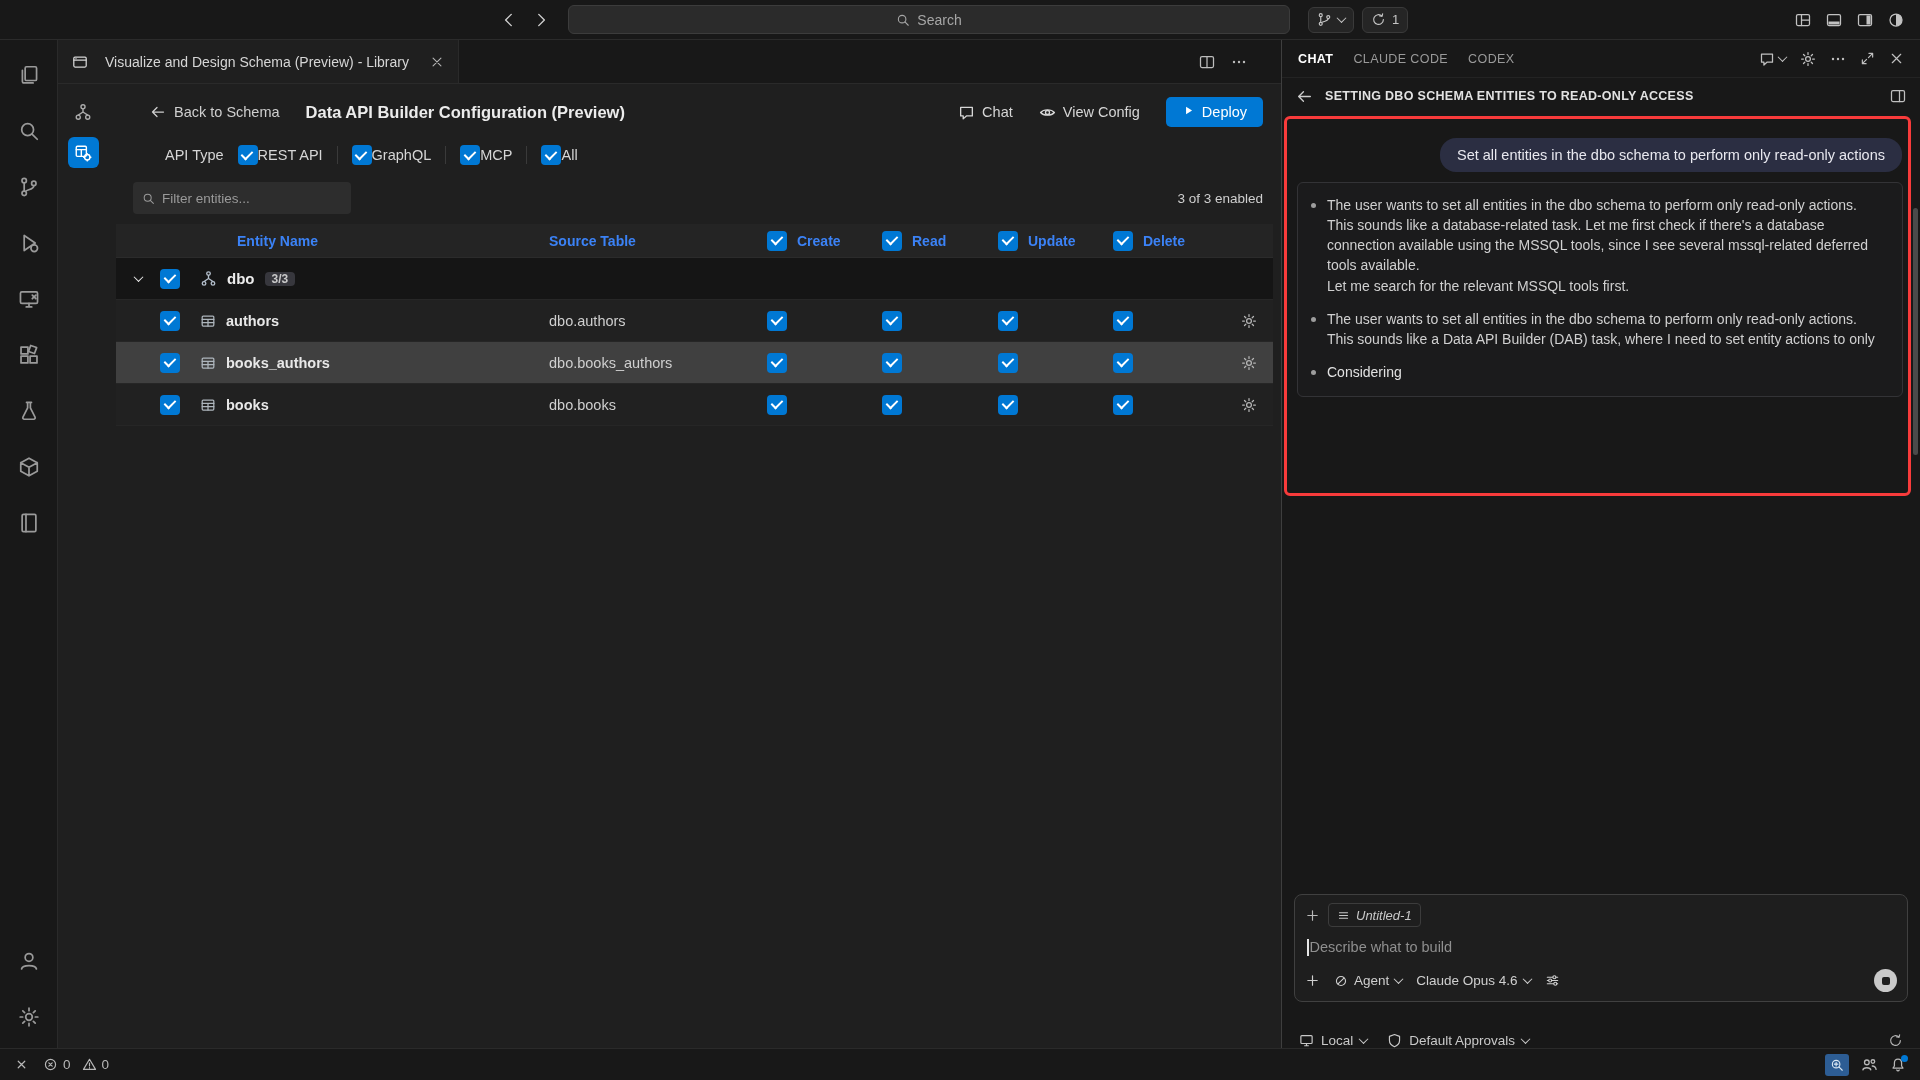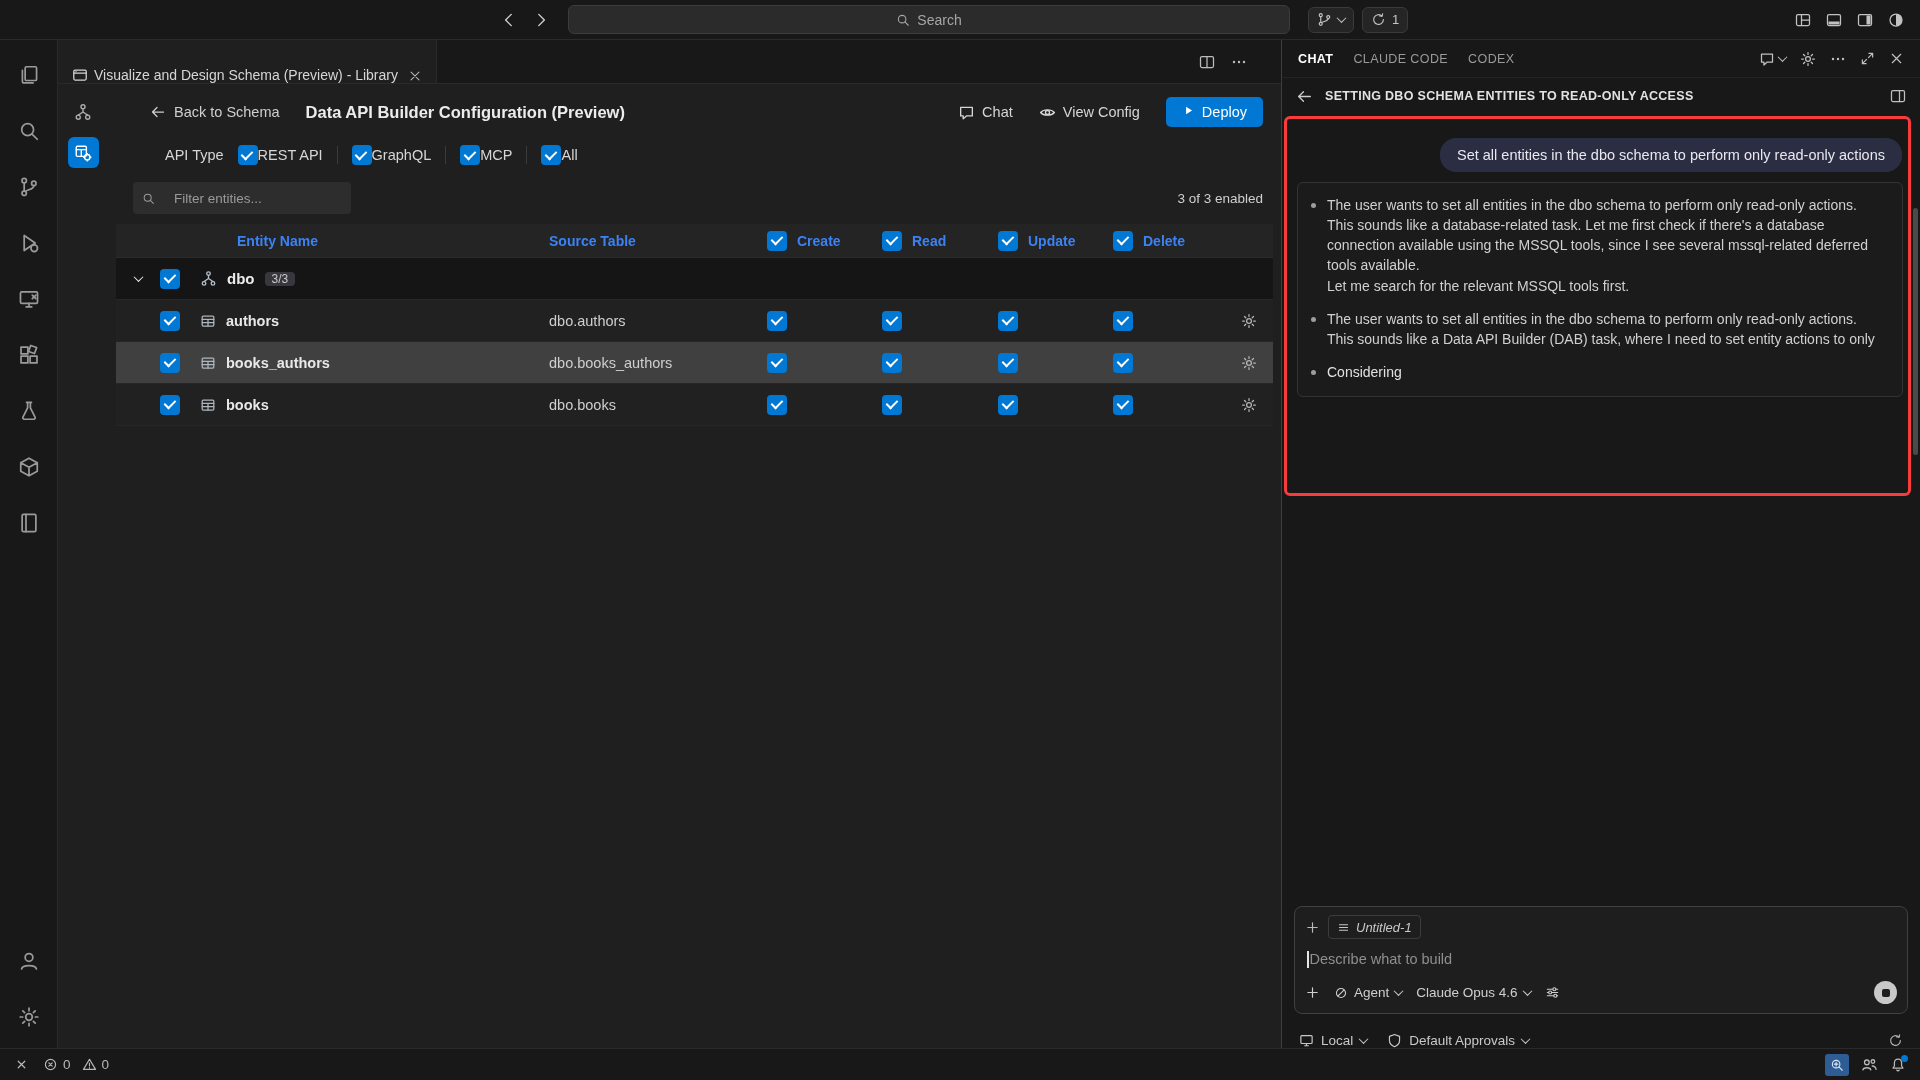--- a/index.html
+++ b/index.html
@@ -25,21 +25,21 @@
   
   .main{flex:1;display:flex;min-height:0}
   .activitybar{width:58px;background:#181818;border-right:1px solid #2a2a2a;display:flex;flex-direction:column;
     align-items:center;padding:12px 0 8px;gap:10px;flex:none;color:#9a9a9a}
   .act-btn{width:46px;height:46px;display:flex;align-items:center;justify-content:center}
   .act-bottom{margin-top:auto;display:flex;flex-direction:column;gap:10px;align-items:center}
 
   
   .editor{flex:1;display:flex;flex-direction:column;min-width:0;background:#1f1f1f}
   .tabbar{height:44px;background:#181818;border-bottom:1px solid #2a2a2a;display:flex;align-items:stretch;flex:none}
-  .tab{background:#1f1f1f;display:flex;align-items:flex-end;gap:6px;padding:0 14px;border-right:1px solid #2a2a2a;
+  .tab{background:#1f1f1f;display:flex;align-items:center;gap:17px;padding:0 14px;border-right:1px solid #2a2a2a;
     color:#d6d6d6;font-size:14px}
   .tab-close{display:flex;color:#b5b5b5;margin-left:4px}
   .tab-actions{margin-left:auto;display:flex;align-items:center;gap:16px;padding-right:34px;color:#bdbdbd}
   .editor-body{flex:1;display:flex;min-height:0}
   .tool-strip{width:50px;flex:none;display:flex;flex-direction:column;align-items:center;gap:10px;padding-top:12px}
   .strip-btn{width:31px;height:31px;border-radius:6px;display:flex;align-items:center;justify-content:center;color:#ababab}
   .strip-btn.active{background:#0078d4;color:#ffffff}
   .content{flex:1;min-width:0;display:flex;flex-direction:column}
 
   .cfg-header{display:flex;align-items:center;height:50px;padding:6px 18px 0 42px}
@@ -52,34 +52,34 @@
   .api-row{display:flex;align-items:center;height:42px;padding:0 16px 0 57px;gap:14px;font-size:14.5px;color:#d6d6d6}
   .sep{width:1px;height:18px;background:#3a3a3a}
   .check-opt{display:flex;align-items:center;gap:0}
   .cb{width:20px;height:20px;border-radius:4px;background:#0078d4;display:inline-flex;align-items:center;
     justify-content:center;flex:none}
   .cb::after{content:"";width:9px;height:4.5px;border-left:2px solid #fff;border-bottom:2px solid #fff;
     transform:rotate(-45deg) translate(0.5px,-1.5px)}
 
   .filter-row{display:flex;align-items:center;justify-content:space-between;padding:6px 18px 10px 25px}
   .filter-input{width:218px;height:30px;background:#2d2d2d;border-radius:4px;display:flex;align-items:center;
-    gap:19px;padding:16px 9px;color:#9a9a9a}
+    gap:7px;padding:16px 9px;color:#9a9a9a}
   .filter-input input{flex:1;background:transparent;border:none;outline:none;color:#cccccc;font:inherit;font-size:13.5px;min-width:0}
   .filter-input input::placeholder{color:#9a9a9a}
   .summary{font-size:13.5px;color:#cfcfcf}
 
   .etable{margin:0 8px;font-size:14.5px}
   .trow{display:grid;grid-template-columns:44px 40px 1fr 218px 115px 116px 115px 112px 48px;align-items:center}
   .thead{height:34px;background:#242424;color:#3b82f6;font-weight:600;font-size:14px;border-bottom:1px solid #2b2b2b}
   .th-entity{grid-column:1/4;justify-self:center;padding-right:110px}
   .th-source{grid-column:4}
   .th-act{display:flex;align-items:center;gap:10px}
   .grow{height:42px;background:#151515;color:#ececec;border-bottom:1px solid #272727}
   .grp-name{grid-column:3/10;display:flex;align-items:center;gap:10px;font-weight:700;font-size:15px}
-  .badge{background:#37373d;color:#c8c8c8;font-weight:400;font-size:12px;border-radius:4px;padding:0 7px}
+  .badge{background:#37373d;color:#c8c8c8;font-weight:700;font-size:12px;border-radius:4px;padding:0 7px}
   .drow{height:42px;border-bottom:1px solid #262626}
   .drow.odd{background:#212121}
   .drow.even{background:#404040}
   .td-name{grid-column:3;display:flex;align-items:center;gap:10px;font-weight:600;color:#e8e8e8}
   .td-name .eicon{color:#aeb6bd}
   .td-src{color:#cfcfcf}
   .gear-btn{justify-self:center;color:#b5b5b5}
   .cell-center{justify-self:start}
 
   
@@ -98,21 +98,21 @@
   .bubble{background:#2b2e42;border-radius:16px;padding:9px 17px;font-size:14.5px;color:#e8e8ef;max-width:520px}
   .status-line{margin:18px 0 0 17px;font-size:13.5px;color:#bdbdbd}
   .thoughts{margin:10px 17px 0 15px;border:1px solid #333336;border-radius:6px;background:#1b1b1c;padding:12px 16px 12px 13px}
   .bullet{display:flex;gap:11px;margin-bottom:13px}
   .bullet:last-child{margin-bottom:2px}
   .dot{width:5px;height:5px;border-radius:50%;background:#9d9d9d;flex:none;margin-top:8px}
   .btext{font-size:14px;line-height:1.44;color:#d0d0d0}
   .btext .p2{margin-top:0}
   .scroll-thumb{position:absolute;right:2px;top:94px;width:5px;height:247px;background:#4a4a4a;border-radius:3px;z-index:7}
 
-  .chat-input{margin:0 12px;border:1px solid #404040;border-radius:8px;background:#1e1e1e;padding:8px 10px 9px;flex:none}
+  .chat-input{margin:12px 12px;border:1px solid #404040;border-radius:8px;background:#1e1e1e;padding:8px 10px 9px;flex:none}
   .ci-top{display:flex;align-items:center;gap:8px;color:#b9b9b9}
   .chip{display:flex;align-items:center;gap:6px;border:1px solid #3c3c3c;border-radius:4px;height:24px;padding:0 8px;
     font-size:13px;font-style:italic;color:#c8c8c8}
   .ci-placeholder{display:flex;align-items:center;margin:10px 2px 12px;height:20px}
   .caret{width:1.5px;height:17px;background:#e6e6e6;margin-right:1px}
   .ph-text{color:#8f8f8f;font-size:14.5px}
   .ci-bottom{display:flex;align-items:center;gap:14px;color:#cfcfcf;font-size:13.5px}
   .ci-ctrl{display:flex;align-items:center;gap:6px}
   .send-btn{margin-left:auto;width:23px;height:23px;border-radius:50%;background:#c9c9c9;display:flex;align-items:center;
     justify-content:center}

